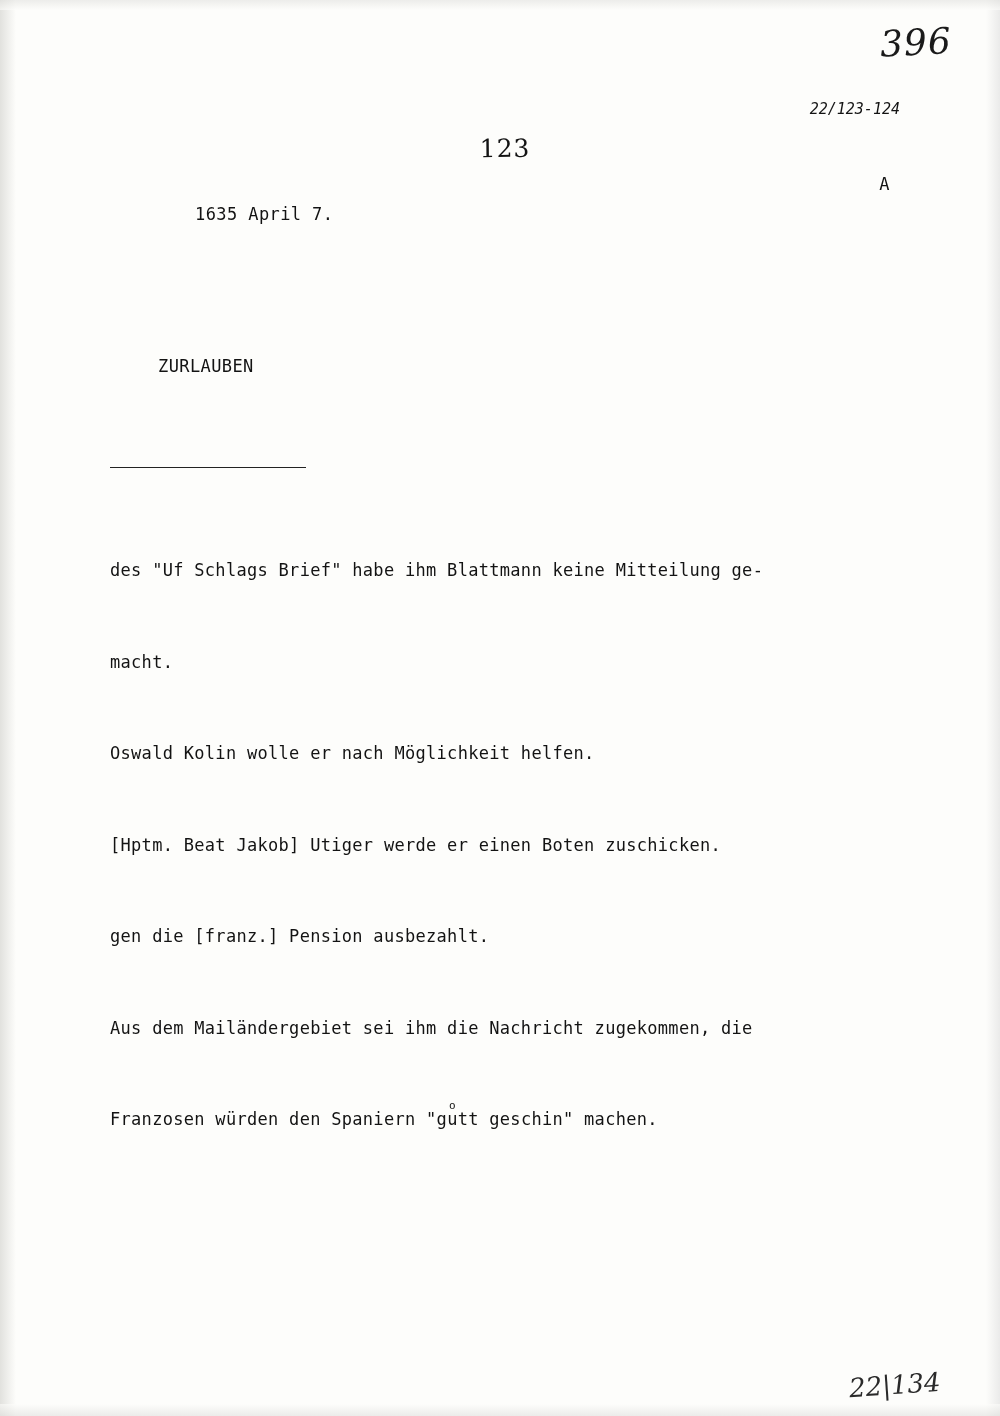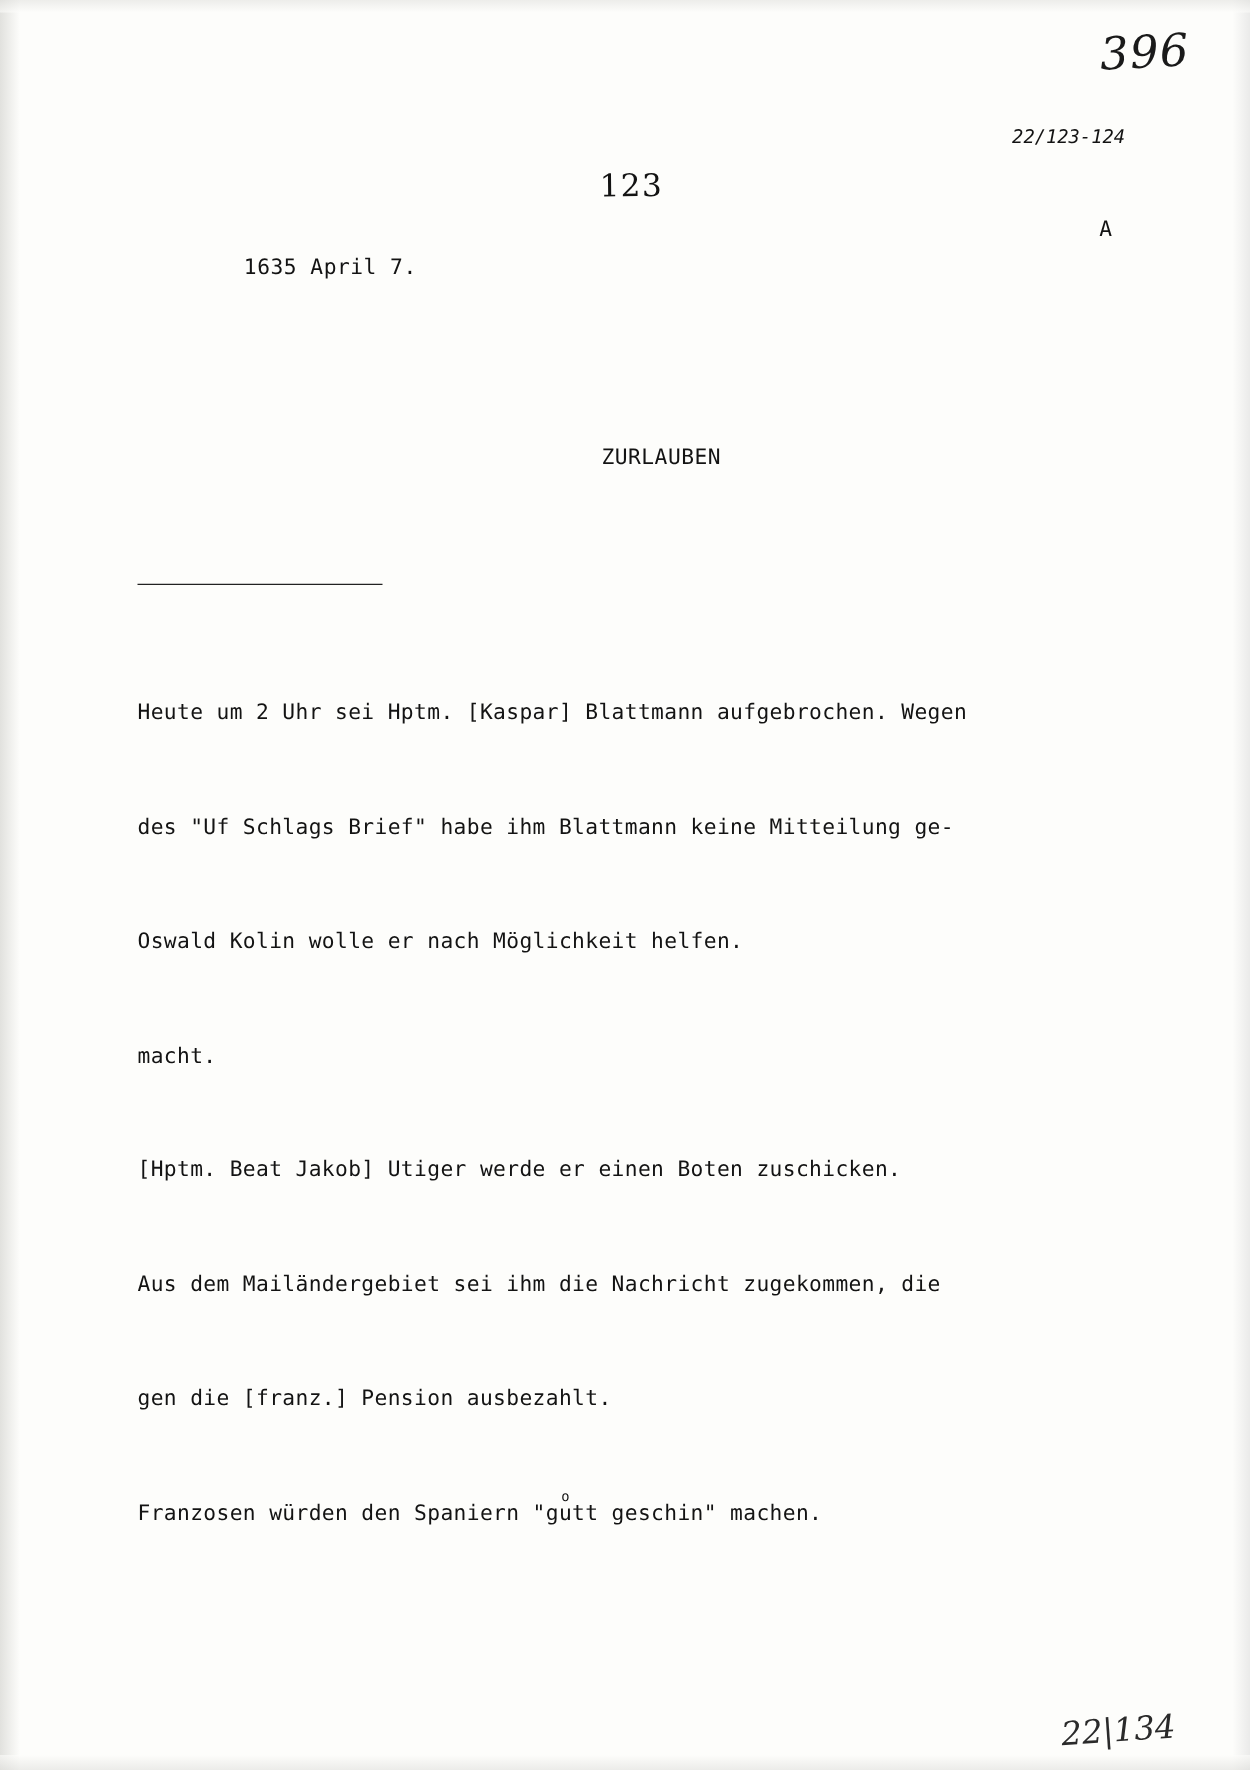--- a/index.html
+++ b/index.html
@@ -102,21 +102,20 @@
   .title {
     font-size: 17px;
     line-height: 30px;
     letter-spacing: 0.4px;
     white-space: pre;
     margin-top: 2px;
   }
   .title .indent {
     display: block;
     padding-left: 48px;
-    text-align: center;
   }
   .rule {
     width: 196px;
     border: 0;
     border-top: 1.6px solid #222;
     margin: 26px 0 26px 0;
   }
   .body-text {
     font-size: 17px;
     line-height: 30.5px;
@@ -164,26 +163,25 @@
         <span class="sidecode">A</span>
       </div>
 
       <div class="title">
         <span class="indent">ZURLAUBEN</span>
       </div>
 
       <hr class="rule">
 
       <div class="body-text">
-        <span class="line">Heute um 2 Uhr sei Hptm. [Kaspar] Blattmann aufgebrochen. Wegen</span>
         <span class="line">des "Uf Schlags Brief" habe ihm Blattmann keine Mitteilung ge-</span>
+        <span class="line">macht.</span>
         <span class="line">Oswald Kolin wolle er nach Möglichkeit helfen.</span>
-        <span class="line">macht.</span>
         <span class="line">[Hptm. Beat Jakob] Utiger werde er einen Boten zuschicken.</span>
+        <span class="line">gen die [franz.] Pension ausbezahlt.</span>
         <span class="line">Aus dem Mailändergebiet sei ihm die Nachricht zugekommen, die</span>
-        <span class="line">gen die [franz.] Pension ausbezahlt.</span>
         <span class="line"><span>Franzosen würden den Spaniern "g</span><span class="overo"><span>u</span><span class="mark">o</span></span><span>tt geschin" machen.</span></span>
       </div>
 
     </div>
 
   </div>
 </div>
 
 </body></html>

